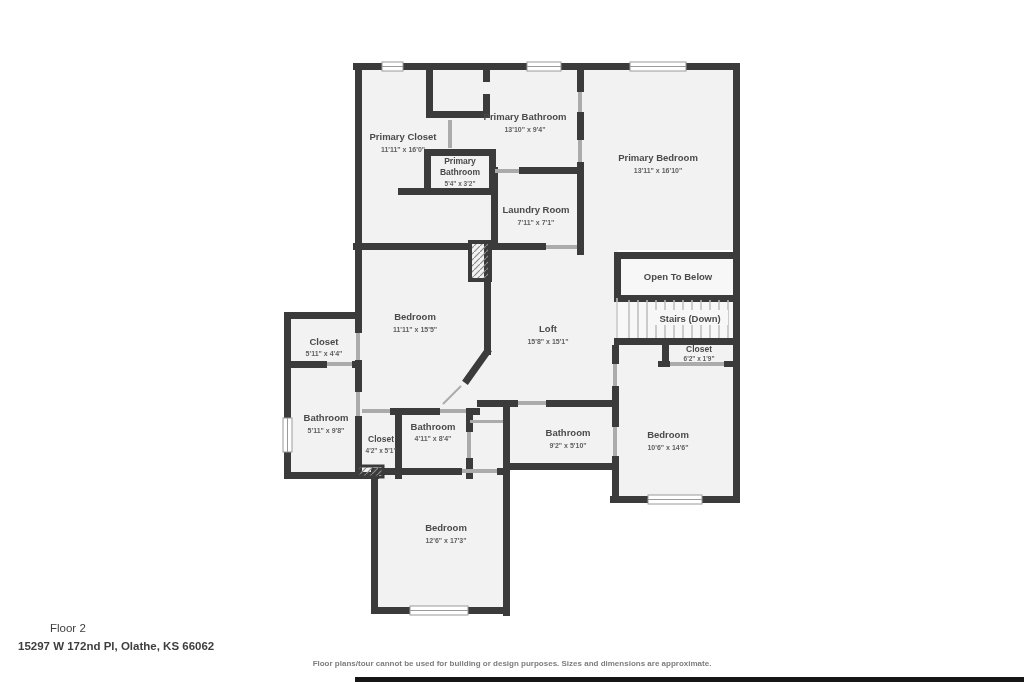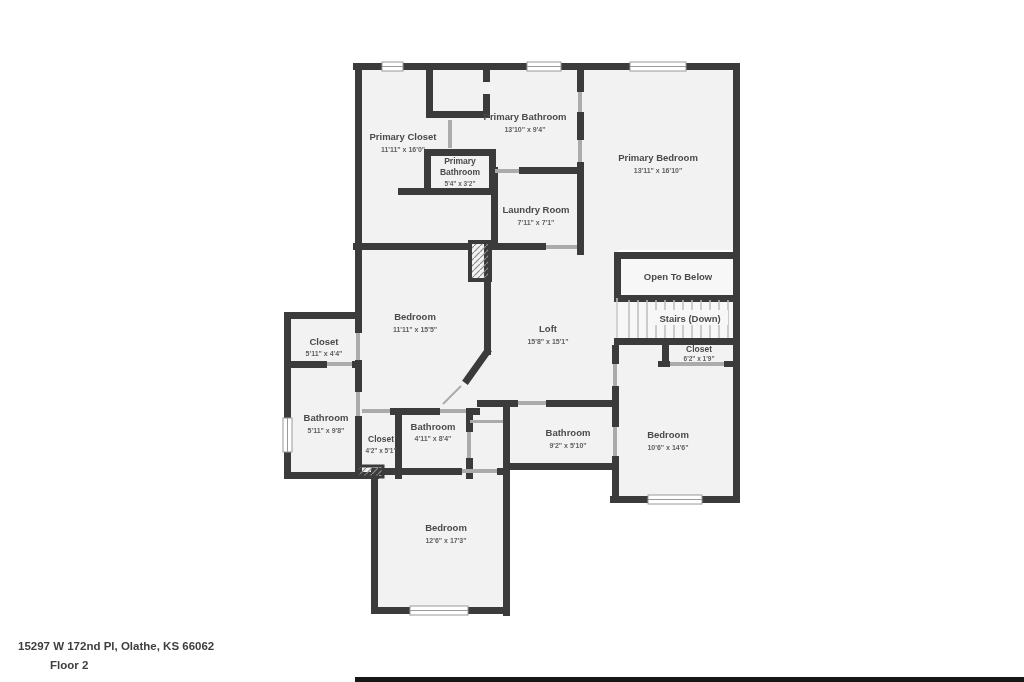--- a/index.html
+++ b/index.html
@@ -18,21 +18,21 @@
   .thinedge{stroke:#c7c7c7;stroke-width:1.5;}
   .name{font-family:"Liberation Sans",sans-serif;font-weight:700;font-size:9.5px;
         fill:#4a4a4a;text-anchor:middle;}
   .name-sm{font-family:"Liberation Sans",sans-serif;font-weight:700;font-size:8.5px;
         fill:#4a4a4a;text-anchor:middle;}
   .dims{font-family:"Liberation Sans",sans-serif;font-weight:700;font-size:7px;
         fill:#606060;text-anchor:middle;}
   .dims-sm{font-family:"Liberation Sans",sans-serif;font-weight:700;font-size:6.5px;
         fill:#606060;text-anchor:middle;}
   .footer-address{position:absolute;left:18px;top:640px;font-size:11.5px;font-weight:700;color:#3e3e3e;text-align:center;}
-  .footer-floor{position:absolute;left:18px;top:659px;font-size:11.5px;font-weight:700;color:#3e3e3e;padding-left:32px;}
+  .footer-floor{position:absolute;left:18px;top:622px;font-size:11.5px;font-weight:400;color:#3e3e3e;padding-left:32px;}
   .footer-disclaimer{position:absolute;left:0;top:659px;width:1024px;text-align:center;
         font-size:8px;font-weight:700;color:#7d7d7d;}
   .bottom-bar{position:absolute;left:355px;top:677px;width:669px;height:5px;background:#161616;}
 </style>
 </head>
 <body>
 
 <div id="stage">
 <svg width="1024" height="682" viewBox="0 0 1024 682">
   <defs>
@@ -240,14 +240,15 @@
     </g>
     <g>
       <text class="name" x="446" y="531">Bedroom</text>
       <text class="dims" x="446" y="543">12'6" x 17'3"</text>
     </g>
   </g>
 </svg>
 
   <div class="footer-address">15297 W 172nd Pl, Olathe, KS 66062</div>
   <div class="footer-floor">Floor 2</div>
+  <div class="footer-disclaimer">Floor plans/tour cannot be used for building or design purposes. Sizes and dimensions are approximate.</div>
   <div class="bottom-bar"></div>
 </div>
 
 </body></html>

